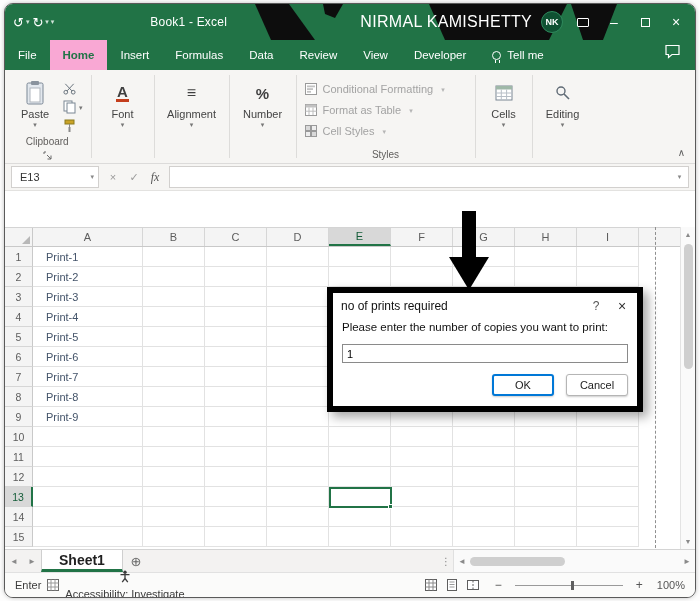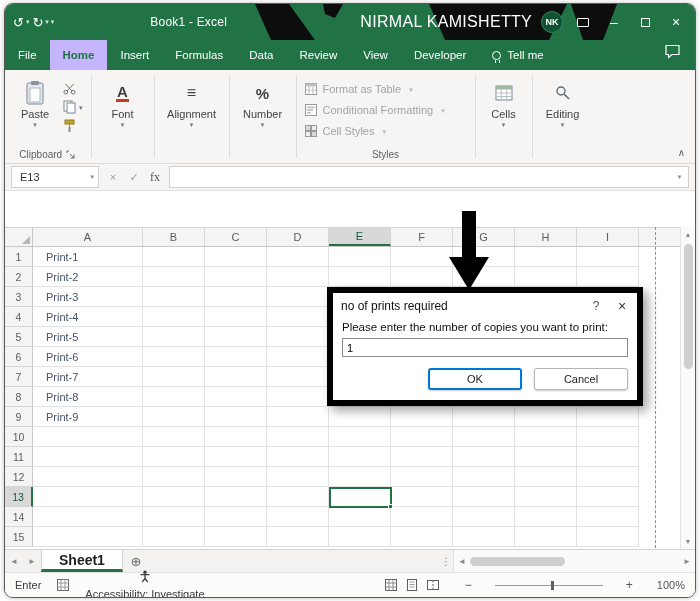--- a/index.html
+++ b/index.html
@@ -21,33 +21,33 @@
   .tb-user { font-size:16px; letter-spacing:.3px; }
   .avatar { width:22px; height:22px; border-radius:50%; background:#0f5132; border:1px solid #2f8a5d;
             display:flex; align-items:center; justify-content:center; font-size:9px; font-weight:bold; }
   .winbtn { width:22px; text-align:center; font-size:14px; line-height:22px; }
   .disp-rect { display:inline-block; width:12px; height:9px; border:1.2px solid #fff; border-radius:1px; }
   .maxrect { display:inline-block; width:9px; height:9px; border:1.2px solid #fff; }
 
   
   .menubar { height:30px; background:#217346; display:flex; align-items:stretch; padding-left:0; flex:0 0 auto; }
   .mtab { display:flex; align-items:center; padding:0 13px; font-size:11.5px; color:#fff; cursor:default; }
-  .mtab.active { background:#c4b5fd; color:#217346; font-weight:bold; }
+  .mtab.active { background:#f9a8d4; color:#217346; font-weight:bold; }
   .bulb { width:9px; height:9px; border:1.3px solid #fff; border-radius:50%; display:inline-block; position:relative; margin-right:6px; }
   .bulb:after { content:''; position:absolute; left:1.5px; bottom:-4px; width:3.5px; height:3px;
                 border-left:1.3px solid #fff; border-right:1.3px solid #fff; }
   .menubar-right { margin-left:auto; display:flex; align-items:center; padding-right:14px; }
 
   
   .ribbon { height:94px; background:#f6f5f3; border-bottom:1px solid #dcdbda; display:flex;
             align-items:stretch; position:relative; flex:0 0 auto; }
   .rgroup { position:relative; display:flex; align-items:flex-start; padding:6px 7px 16px; }
   .vdiv { width:1px; background:#dddcda; margin:5px 1px; }
   .glabel { position:absolute; bottom:3px; left:0; right:0; display:flex; justify-content:center;
-            align-items:center; gap:4px; font-size:10px; color:#605e5c; }
+            align-items:center; gap:4px; font-size:10px; color:#605e5c;flex-direction:column; }
   .bigbtn { display:flex; flex-direction:column; align-items:center; width:46px; padding-top:2px; }
   .bicon { height:30px; display:flex; align-items:center; justify-content:center; }
   .blabel { font-size:11px; color:#444; }
   .bchev { font-size:7px; color:#777; line-height:9px; }
   .smallcol { display:flex; flex-direction:column; gap:5px; margin-left:5px; padding-top:5px; }
   .sbtn { display:flex; align-items:center; gap:3px; height:14px; }
   .font-a { font-weight:bold; font-size:15px; color:#3f3f3f; border-bottom:3px solid #c43e1c; line-height:15px; padding:0 1px; }
   .align-glyph { font-size:16px; color:#3f3f3f; line-height:16px; }
   .pct-glyph { font-size:15px; color:#3f3f3f; font-weight:bold; }
   .stylescol { display:flex; flex-direction:column; gap:3px; padding-top:4px; width:162px; }
@@ -55,21 +55,21 @@
   .styles-row .bchev { margin-left:2px; color:#b5b5b5; }
   .collapse-ribbon { position:absolute; right:10px; bottom:5px; font-size:10px; color:#5f5f5f; }
 
   
   .formulabar { height:27px; background:#f6f5f3; display:flex; align-items:stretch; border-bottom:1px solid #e3e2e0; flex:0 0 auto; }
   .namebox { width:88px; background:#fff; border:1px solid #d2d0ce; margin:2px 0 2px 6px; display:flex;
              align-items:center; padding:0 4px 0 8px; font-size:11px; color:#333; }
   .nb-chev { margin-left:auto; font-size:7px; color:#888; }
   .fb-btns { display:flex; align-items:center; gap:1px; padding:0 4px; }
   .fb-btns span { width:20px; text-align:center; font-size:11px; color:#9a9a9a; }
-  .fb-fx { color:#555 !important; font-family:"Liberation Serif", serif; font-size:12px !important; }
+  .fb-fx { color:#555 !important; font-style:italic; font-family:"Liberation Serif", serif; font-size:12px !important; }
   .fb-input { flex:1; background:#fff; border:1px solid #d2d0ce; border-right:none; margin:2px 0; }
   .fb-expand { width:18px; display:flex; align-items:center; justify-content:center; font-size:7px; color:#888;
                background:#fff; border:1px solid #d2d0ce; border-left:none; margin:2px 6px 2px 0; }
 
   
   .sheetarea { position:relative; flex:1; background:#fff; overflow:hidden; font-size:11px; }
   .fb-gap { height:36px; background:#fff; }
   .colheads { display:flex; height:20px; background:#f4f4f4; border-top:1px solid #d4d4d4; border-bottom:1px solid #c9c9c9; }
   .corner { width:28px; flex:0 0 28px; border-right:1px solid #c9c9c9; position:relative; background:#f4f4f4; }
   .corner:after { content:''; position:absolute; right:2px; bottom:2px; border-left:8px solid transparent; border-bottom:8px solid #b8b8b8; }
@@ -96,44 +96,44 @@
   .vs-fill { flex:1; }
 
   
   .dialog { position:absolute; left:322px; top:96px; width:316px; background:#fff; border:6px solid #000;
             box-shadow:5px 5px 10px rgba(0,0,0,.35); }
   .dlg-title { display:flex; align-items:center; height:25px; padding:0 2px 0 8px; font-size:12px; color:#111; }
   .dlg-title-text { flex:1; }
   .dlg-help { width:26px; text-align:center; color:#555; font-size:12px; }
   .dlg-close { width:26px; text-align:center; color:#333; font-size:14px; }
   .dlg-body { padding:3px 9px 10px; }
-  .dlg-prompt { font-size:11.5px; color:#111; margin-bottom:5px; }
+  .dlg-prompt { font-size:11.5px; color:#111; margin-bottom:11px; }
   .dlg-input { width:100%; height:19px; border:1px solid #8a8a8a; font-size:11px; padding:1px 4px;
                font-family:"Liberation Sans", sans-serif; }
   .dlg-btns { display:flex; justify-content:flex-end; gap:12px; margin-top:11px; }
-  .dlg-btn { width:94px; height:22px; background:#fff; border:1px solid #b5b5b5; border-radius:3px;
+  .dlg-btn { width:62px; height:22px; background:#fff; border:1px solid #b5b5b5; border-radius:3px;
              font-size:11px; color:#222; box-shadow:0 1px 2px rgba(0,0,0,.2); font-family:"Liberation Sans", sans-serif; }
   .dlg-btn.ok { border:2px solid #0078d7; }
 
   
   .sheettabs { height:23px; background:#f3f2f1; border-top:1px solid #d4d4d4; display:flex; align-items:stretch; flex:0 0 auto; }
   .nav { width:18px; display:flex; align-items:center; justify-content:center; font-size:8px; color:#8a8a8a; }
   .stab { background:#fff; border-left:1px solid #cfcfcf; border-right:1px solid #cfcfcf; border-bottom:3px solid #217346;
           padding:0 17px; display:flex; align-items:center; font-size:14px; font-weight:bold; color:#1f1f1f; }
   .newsheet { width:26px; display:flex; align-items:center; justify-content:center; font-size:13px; color:#666; }
   .st-fill { flex:1; }
   .st-dots { width:14px; display:flex; align-items:center; justify-content:center; font-size:10px; color:#8a8a8a; }
   .hscroll { width:242px; background:#fafafa; border-left:1px solid #e0e0e0; display:flex; align-items:center; }
   .hs-btn { width:16px; text-align:center; font-size:8px; color:#8a8a8a; }
   .hs-thumb { width:95px; height:9px; background:#cfcfcf; border-radius:5px; }
   .hs-fill { flex:1; }
 
   
   .statusbar { height:25px; background:#fbfbfa; border-top:1px solid #e1e1e1; display:flex; align-items:center;
-               padding:0 10px; font-size:11px; color:#3b3b3b; flex:0 0 auto; gap:16px; }
+               padding:0 10px; font-size:11px; color:#3b3b3b; flex:0 0 auto; gap:6px; }
   .sb-a11y { display:flex; align-items:center; gap:5px;flex-direction:column; }
   .sb-fill { flex:1; }
   .viewbtns { display:flex; align-items:center; gap:9px; margin-right:10px; }
   .ztrack { width:108px; height:1px; background:#9a9a9a; position:relative; margin:0 7px; }
   .zthumb { position:absolute; left:52%; top:-4px; width:3px; height:9px; background:#5f5f5f; }
   .sb-zoom { margin-left:8px; color:#555; }
   .zo, .zi { color:#555; font-size:12px; }
 </style>
 </head>
 <body>
@@ -286,34 +286,34 @@
         </div>
       </div>
 
       <div class="vdiv"></div>
 
       <div class="rgroup">
         <div class="stylescol">
           <div class="styles-row">
             <svg width="12" height="12" viewBox="0 0 12 12">
               <rect x="0.5" y="0.5" width="11" height="11" fill="#fff" stroke="#9a9a9a"></rect>
-              <rect x="0.5" y="0.5" width="11" height="3" fill="#c2c2c2"></rect>
-              <path d="M4 3.5 V11 M8 3.5 V11 M0.5 7.2 H11.5" stroke="#bdbdbd" fill="none"></path>
-            </svg>
-            <span>Format as Table</span>
+              <rect x="2" y="2.5" width="8" height="1.8" fill="#c2c2c2"></rect>
+              <rect x="2" y="5.2" width="6" height="1.8" fill="#c2c2c2"></rect>
+              <rect x="2" y="7.9" width="4" height="1.8" fill="#c2c2c2"></rect>
+            </svg>
+            <span>Conditional Formatting</span>
             <span class="bchev">▾</span>
           </div>
           <div class="styles-row">
             <svg width="12" height="12" viewBox="0 0 12 12">
               <rect x="0.5" y="0.5" width="11" height="11" fill="#fff" stroke="#9a9a9a"></rect>
-              <rect x="2" y="2.5" width="8" height="1.8" fill="#c2c2c2"></rect>
-              <rect x="2" y="5.2" width="6" height="1.8" fill="#c2c2c2"></rect>
-              <rect x="2" y="7.9" width="4" height="1.8" fill="#c2c2c2"></rect>
-            </svg>
-            <span>Conditional Formatting</span>
+              <rect x="0.5" y="0.5" width="11" height="3" fill="#c2c2c2"></rect>
+              <path d="M4 3.5 V11 M8 3.5 V11 M0.5 7.2 H11.5" stroke="#bdbdbd" fill="none"></path>
+            </svg>
+            <span>Format as Table</span>
             <span class="bchev">▾</span>
           </div>
           <div class="styles-row">
             <svg width="12" height="12" viewBox="0 0 12 12">
               <rect x="0.5" y="0.5" width="5" height="5" fill="#d9d9d9" stroke="#9a9a9a"></rect>
               <rect x="6.5" y="0.5" width="5" height="5" fill="#eeeeee" stroke="#9a9a9a"></rect>
               <rect x="0.5" y="6.5" width="5" height="5" fill="#eeeeee" stroke="#9a9a9a"></rect>
               <rect x="6.5" y="6.5" width="5" height="5" fill="#d9d9d9" stroke="#9a9a9a"></rect>
             </svg>
             <span>Cell Styles</span>

